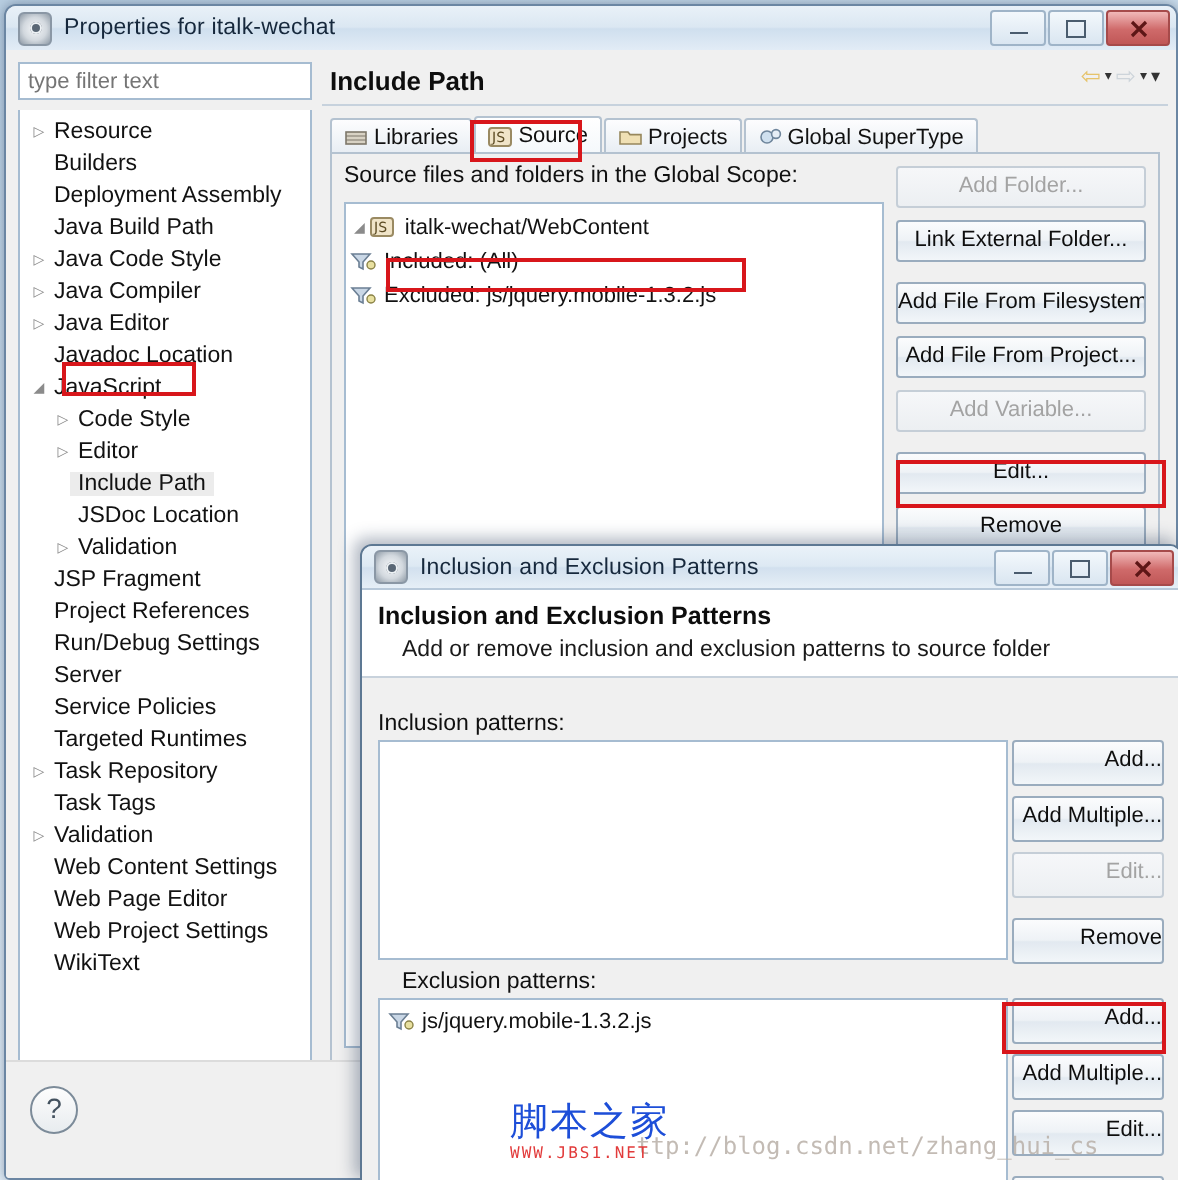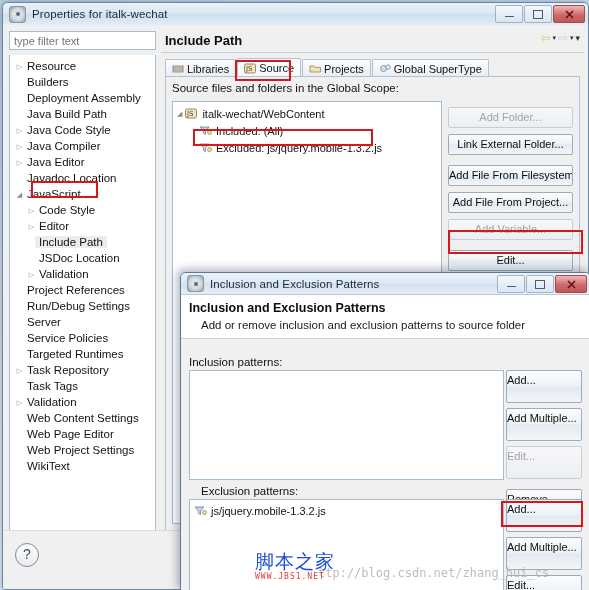--- a/index.html
+++ b/index.html
@@ -145,24 +145,24 @@
   .panel-label{ font-size:11.5px; padding:5px 0 4px 6px; color:#101010;}
 
   .listbox{
     position:absolute; left:6px; top:24px; width:268px; bottom:6px;
     background:#fff; border:1px solid #a6bcd1; overflow:hidden;
   }
   .lrow{
     display:flex; align-items:center; height:15px; font-size:11px; color:#121212;
     padding-left:4px; white-space:nowrap; position:relative;
   }
-  .lrow.ind1{ padding-left:26px; }
+  .lrow.ind1{ padding-left:2px; }
 
   .btncol{
-    position:absolute; left:282px; top:6px; right:6px;margin-top:24px;
+    position:absolute; left:282px; top:6px; right:6px;
   }
   .btn{
     display:block; width:100%; box-sizing:border-box;
     height:21px; margin-bottom:6px;
     font-size:11px; color:#0e0e0e; text-align:center; line-height:19px;
     border:1px solid #9aacbe; border-radius:2px;
     background: linear-gradient(to bottom,#fbfcfd 0%,#eef2f6 48%,#e2e9f0 52%,#f2f6f9 100%);
     font-family:"Liberation Sans", sans-serif;
     white-space:nowrap; overflow:hidden;
   }
@@ -204,22 +204,22 @@
   .child-head p{ margin:4px 0 0 12px; font-size:11.5px; color:#1a1a1a;}
 
   .child-body{ position:absolute; left:0; right:0; top:77px; bottom:0; }
   .sec-label{ font-size:11.5px; padding:6px 0 3px 8px; color:#101010;}
   .patbox{
     position:absolute; left:8px; width:313px;
     background:#fff; border:1px solid #a6bcd1; overflow:hidden;
   }
   .cbtncol{ position:absolute; right:8px; width:76px; }
   .cbtn{
-    display:block; width:100%; box-sizing:border-box; height:33px;
-    margin-bottom:5px; font-size:11px; text-align:left; line-height:19px;
+    display:block; width:100%; box-sizing:border-box; height:23px;
+    margin-bottom:5px; font-size:11px; text-align:right; line-height:19px;
     border:1px solid #9aacbe; border-radius:2px; color:#0e0e0e;
     background: linear-gradient(to bottom,#fbfcfd 0%,#eef2f6 48%,#e2e9f0 52%,#f2f6f9 100%);
     white-space:nowrap; overflow:hidden;
   }
   .cbtn.disabled{ color:#a3a3a3; border-color:#c5ced7;
     background: linear-gradient(to bottom,#f6f7f9,#eceff2);}
 
   
   .redbox{ position:absolute; border:2px solid #d8161b; pointer-events:none; box-sizing:border-box; }
 
@@ -316,20 +316,24 @@
                 <span class="arrow none">&nbsp;</span>
                 <span class="lbl">Include Path</span>
               </div>
               <div class="tnode lvl2">
                 <span class="arrow none">&nbsp;</span>
                 <span class="lbl">JSDoc Location</span>
               </div>
               <div class="tnode lvl2">
                 <span class="arrow">▷</span>
                 <span class="lbl">Validation</span>
+              </div>
+              <div class="tnode">
+                <span class="arrow none">&nbsp;</span>
+                <span class="lbl">JSP Fragment</span>
               </div>
               <div class="tnode">
                 <span class="arrow none">&nbsp;</span>
                 <span class="lbl">Project References</span>
               </div>
               <div class="tnode">
                 <span class="arrow none">&nbsp;</span>
                 <span class="lbl">Run/Debug Settings</span>
               </div>
               <div class="tnode">

